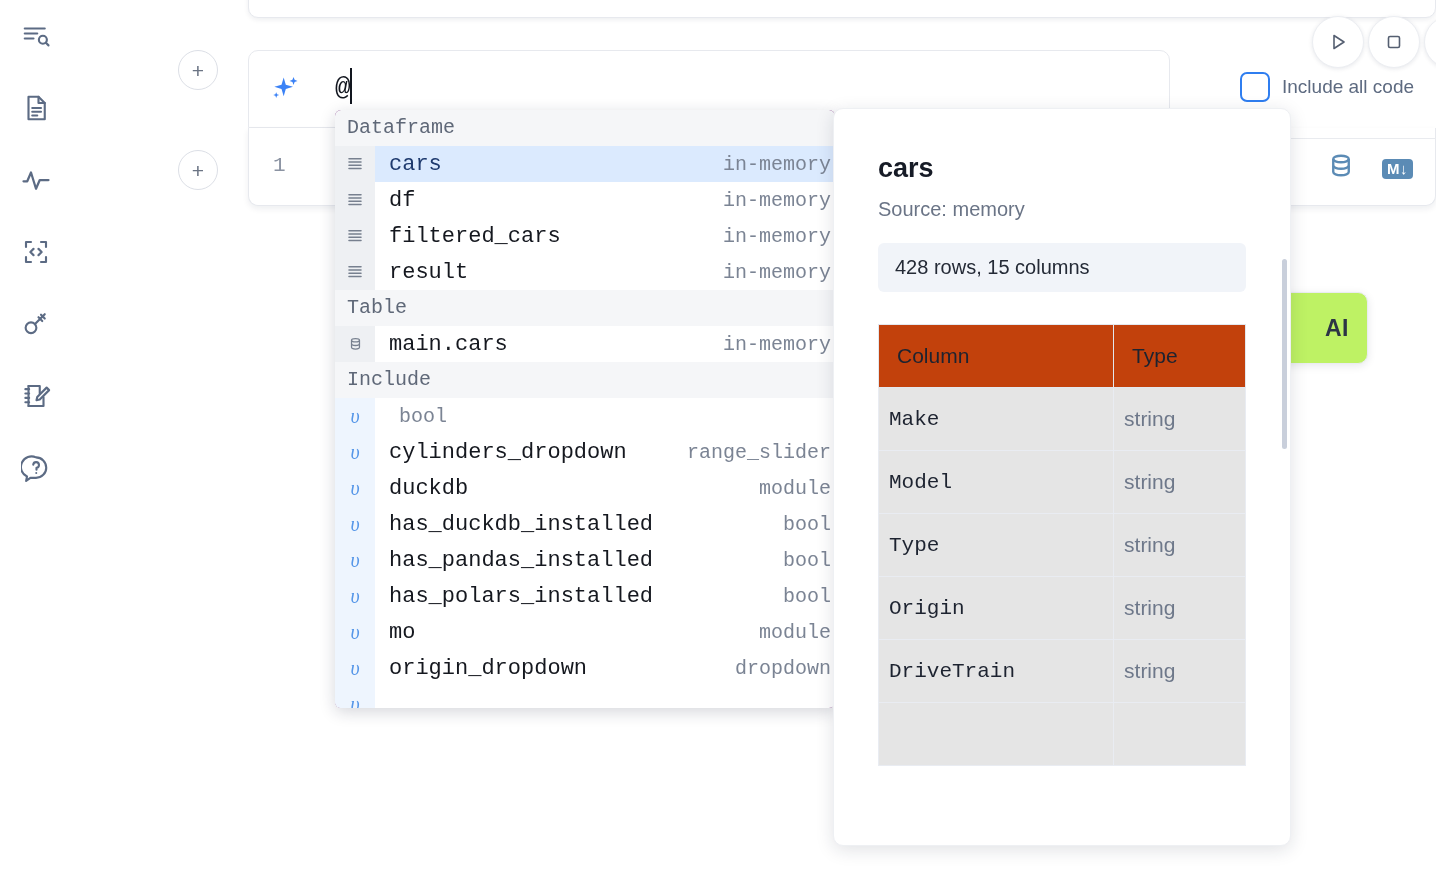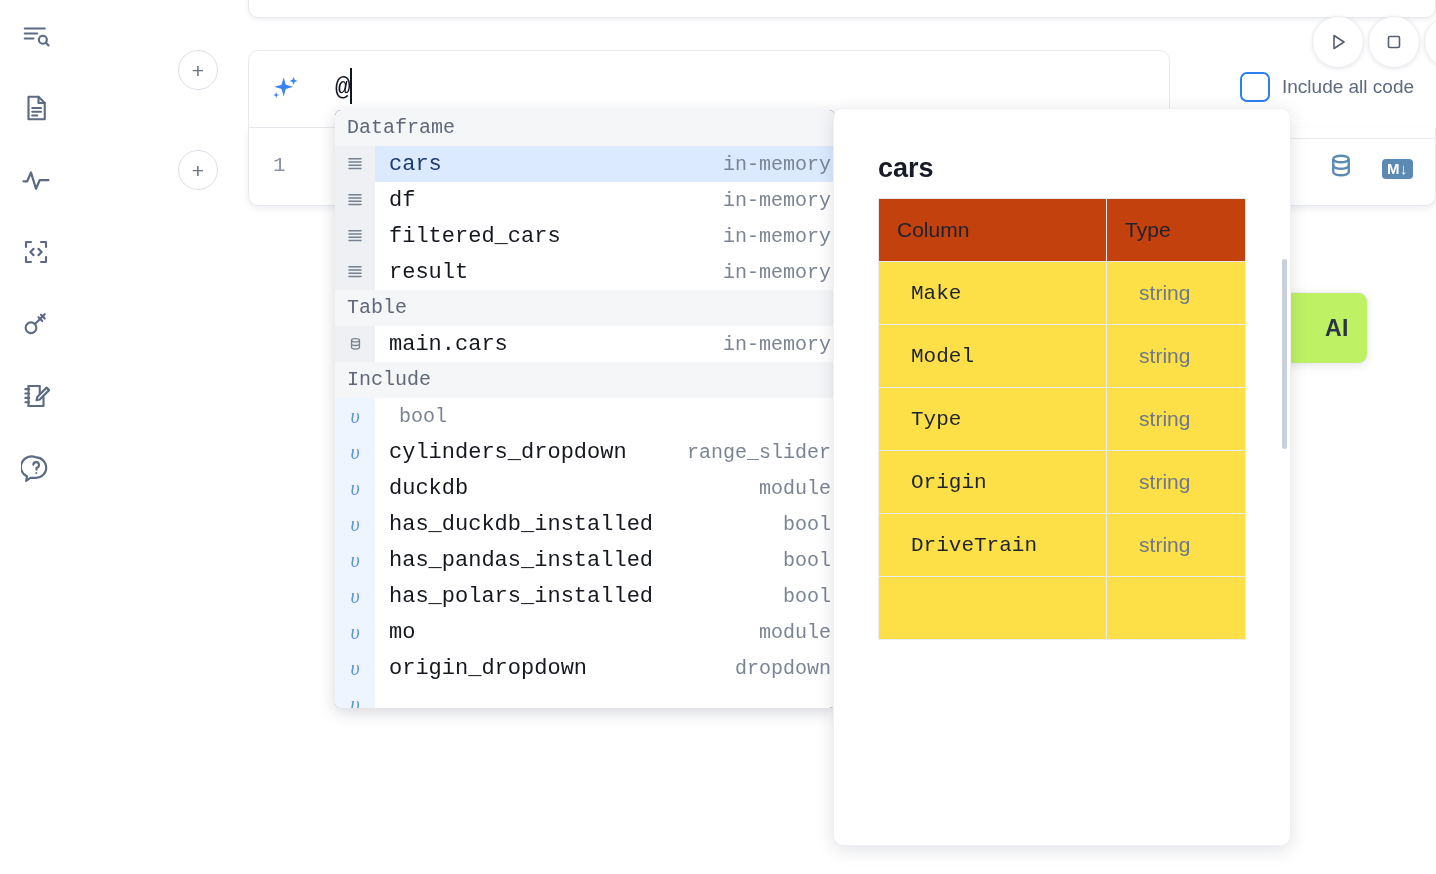--- a/index.html
+++ b/index.html
@@ -180,22 +180,22 @@
   .doc-chip {
     background: #f1f4f9; border-radius: 6px; padding: 13px 17px;
     font-size: 20px; color: #242a36; margin-bottom: 32px;
   }
   .doc-table { width: 100%; border-collapse: collapse; }
   .doc-table th {
     text-align: left; background: #c2410c; border: 1px solid #e3e7ee;
     padding: 19px 18px; font-size: 21px; font-weight: normal; color: #1d2330;
   }
   .doc-table td {
-    border: 1px solid #e9ecf2; padding: 19px 32px;
-    font-size: 21px; background: #fde047;
+    border: 1px solid #e9ecf2; padding: 19px 10px;
+    font-size: 21px; background: #e5e5e5;
   }
   .doc-table td.col {
     font-family: "Liberation Mono", monospace; color: #1d2330;
   }
   .doc-table td.typ { color: #6e788a; }
   .doc-scroll {
     position: absolute; right: 3px; top: 150px; width: 5px; height: 190px;
     background: #c9cfdb; border-radius: 3px;
   }
 </style>
@@ -453,20 +453,22 @@
             <span class="ac-var-glyph">υ</span>
           </span>
           <span class="ac-body"></span>
         </div>
       </div>
   </div>
 
   <div class="doc">
     <div class="doc-pad">
       <div class="doc-title">cars</div>
+      <div class="doc-source">Source: memory</div>
+      <div class="doc-chip">428 rows, 15 columns</div>
       <table class="doc-table">
         <thead>
             <tr id="doc-head">
               <th>Column</th>
               <th>Type</th>
             </tr>
           </thead>
         <tbody id="doc-body">
             <tr>
               <td class="col">Make</td>

